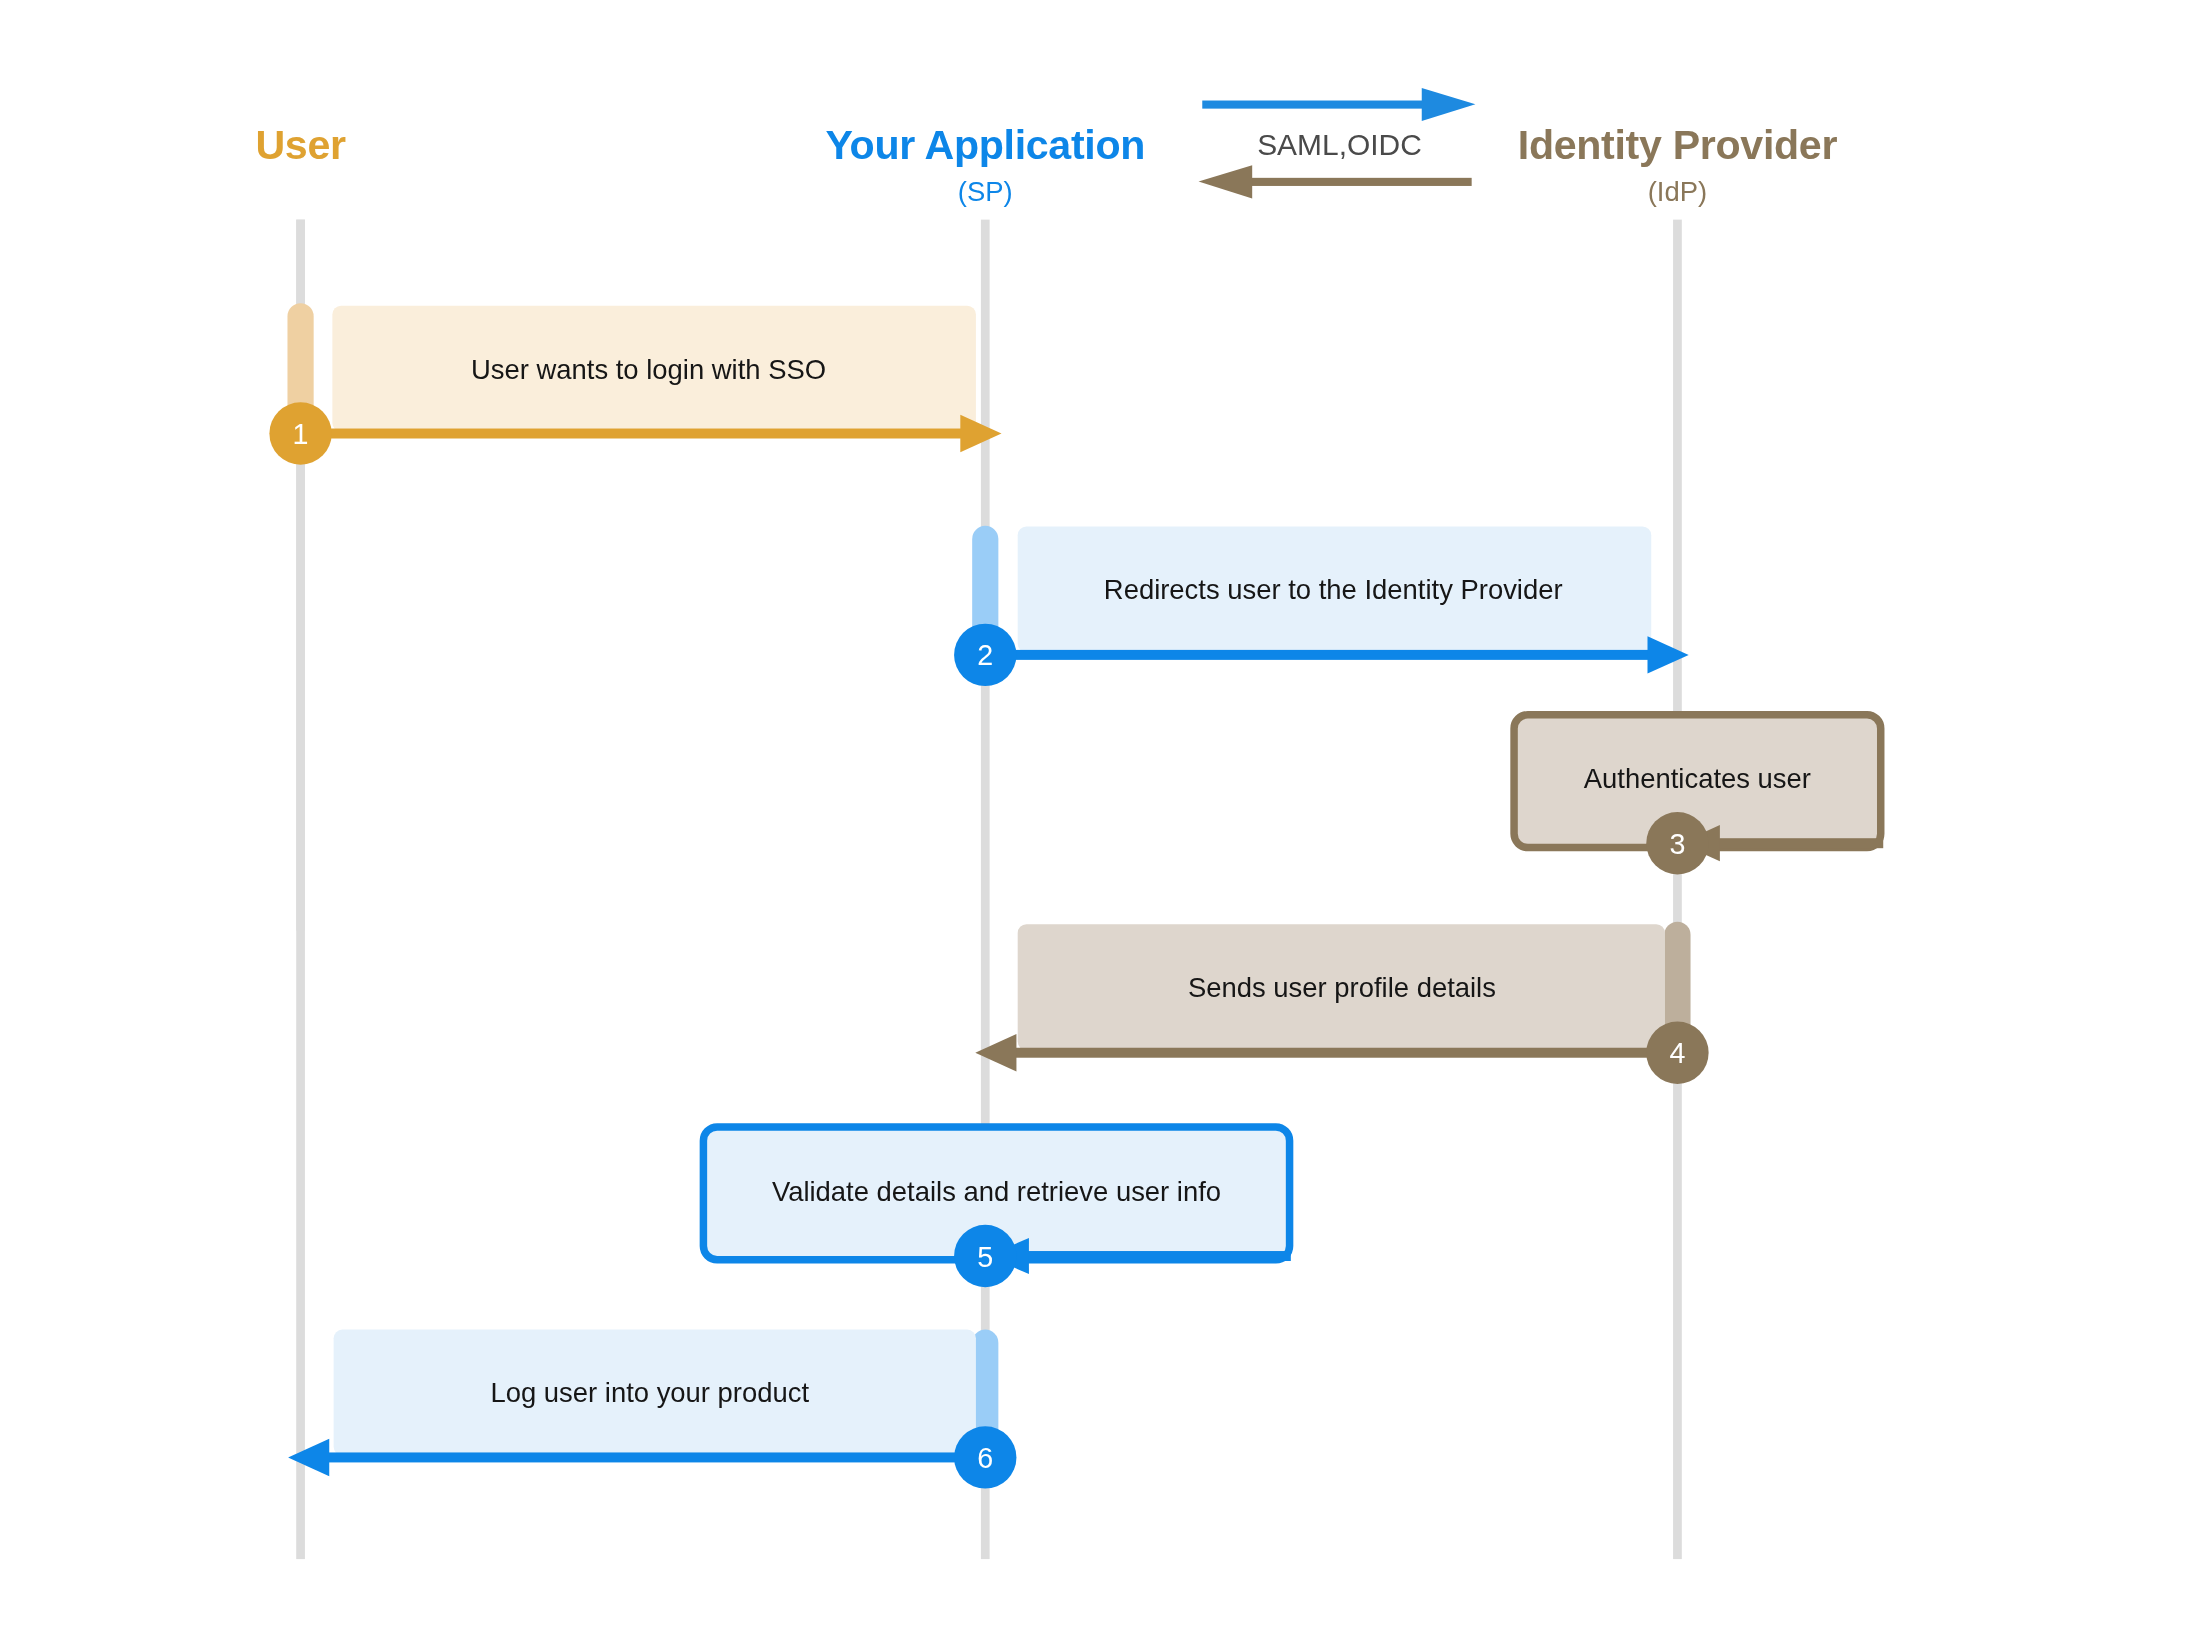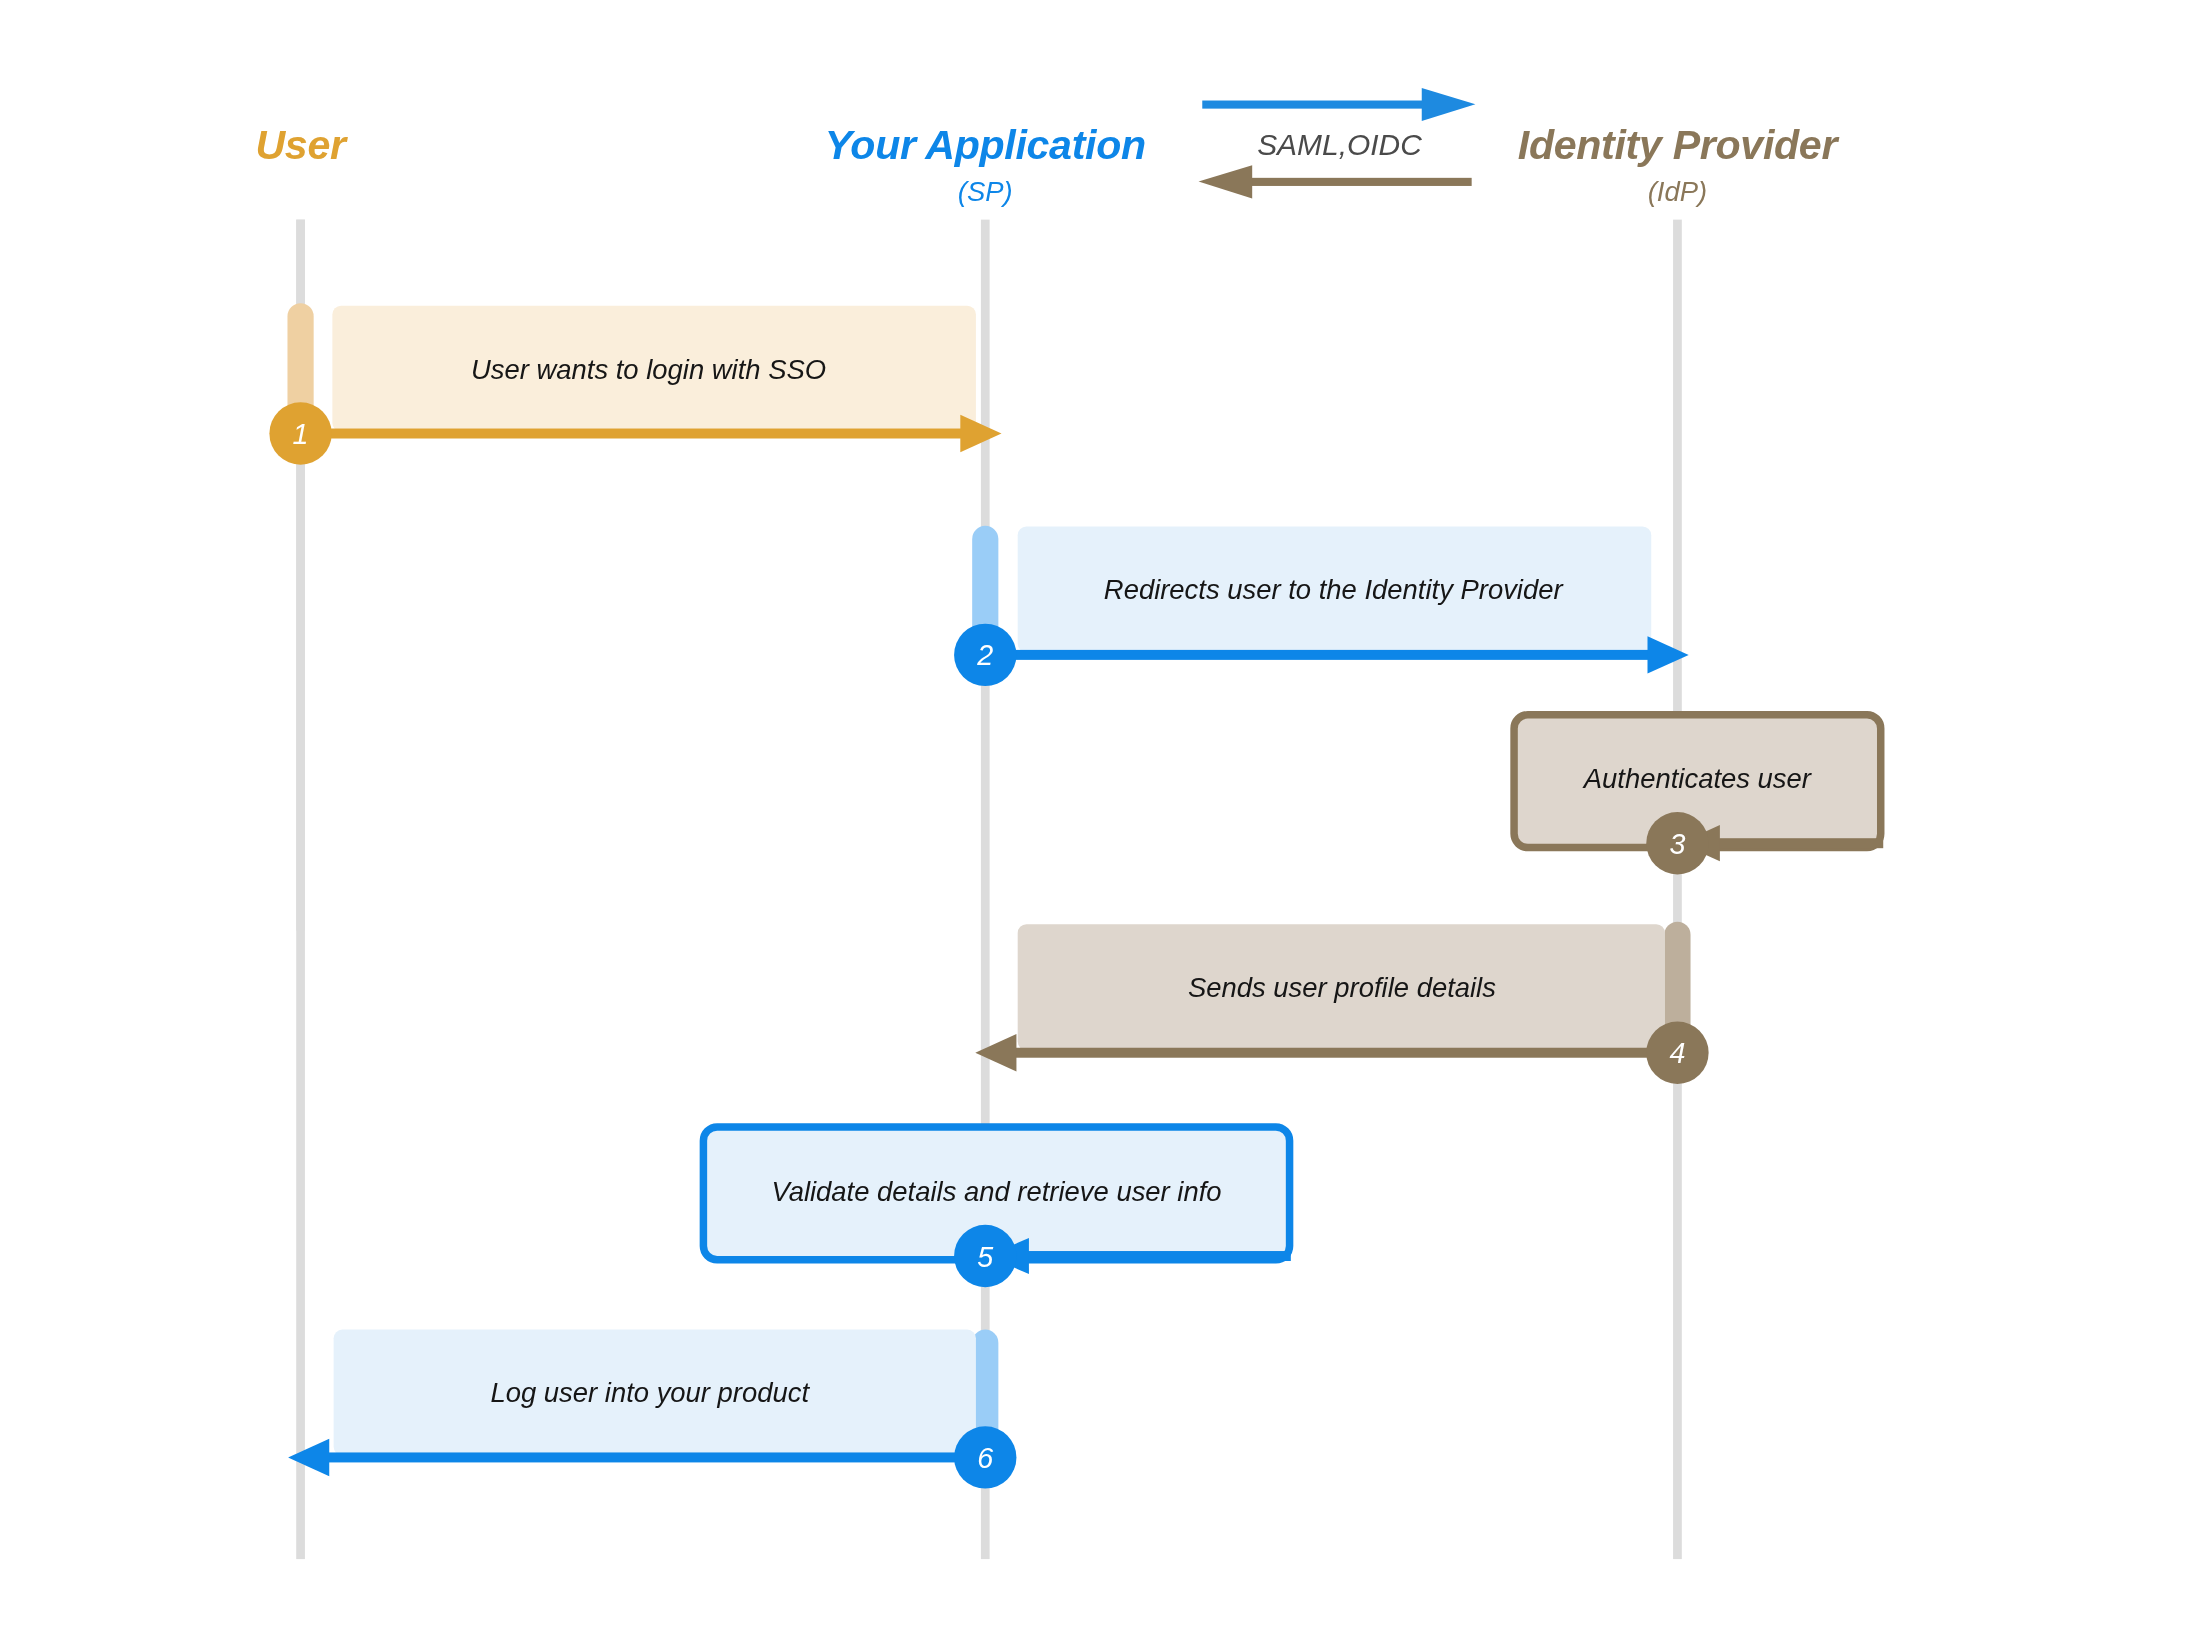--- a/index.html
+++ b/index.html
@@ -12,21 +12,20 @@
     width: 2205px;
     height: 1649px;
     position: relative;
     overflow: hidden;
   }
   #diagram-root {
     position: absolute;
     inset: 0;
     width: 2150px;
     height: 1649px;
-    font-style: italic;
   }
   svg.diagram-canvas {
     position: absolute;
     left: 0;
     top: 0;
     width: 2205px;
     height: 1649px;
     display: block;
   }
   .lifeline-title {

